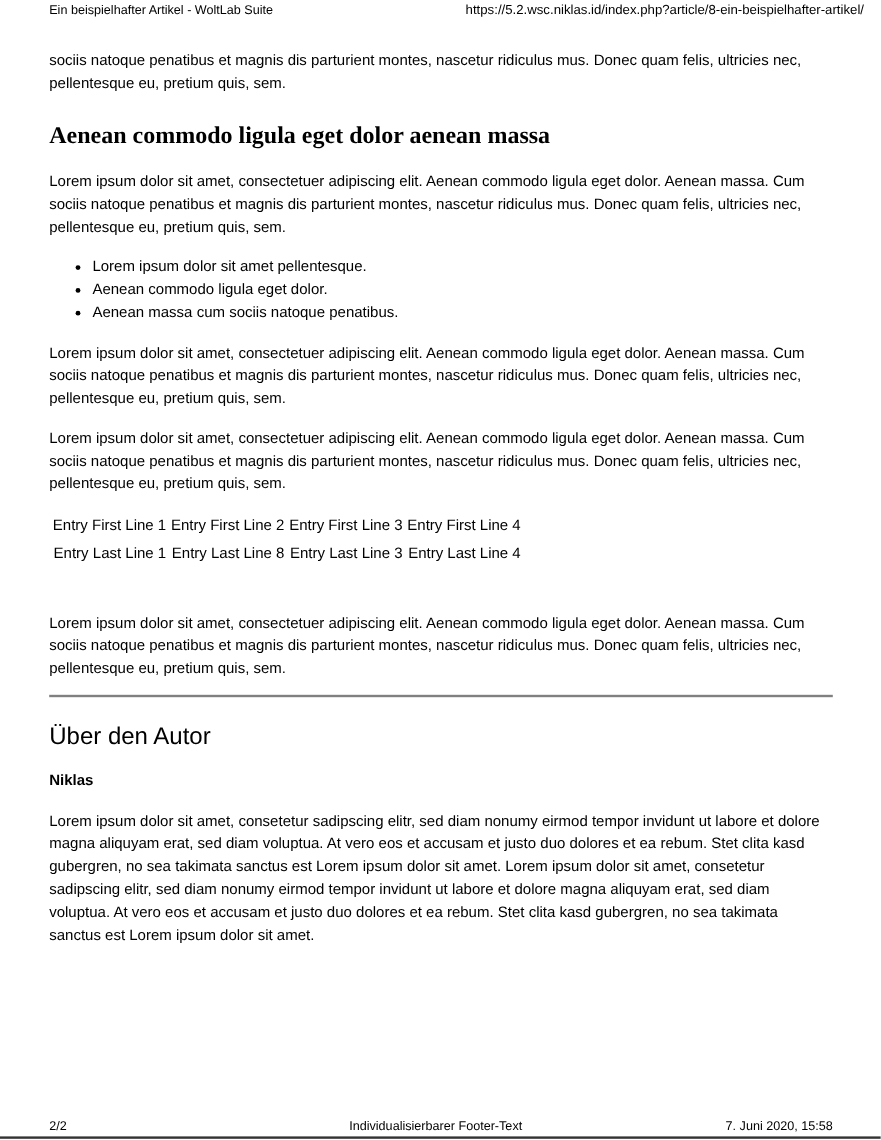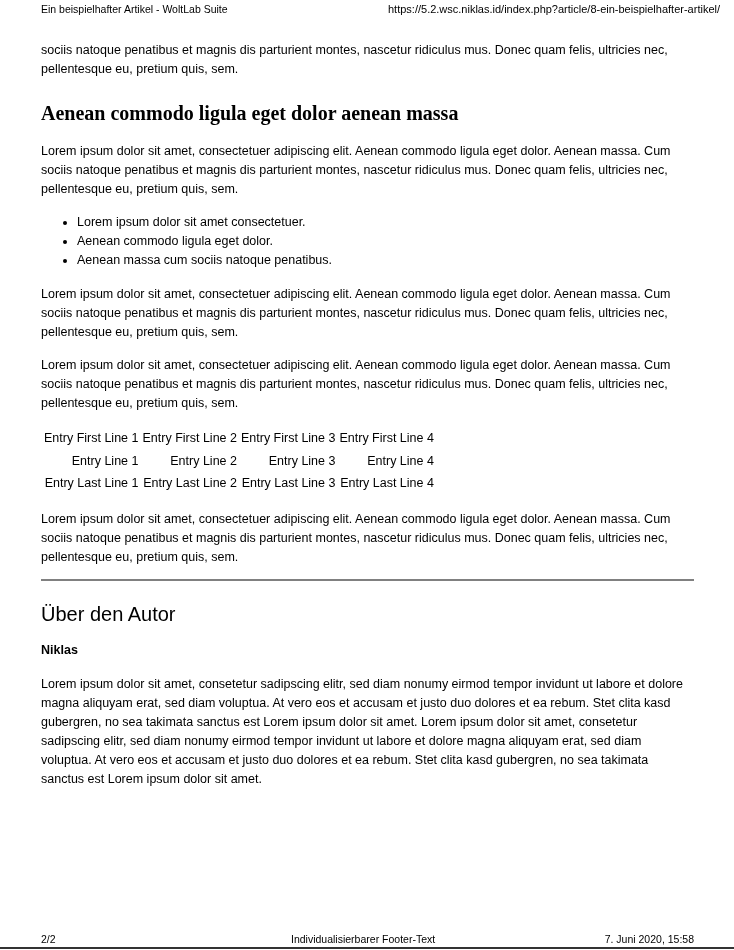--- a/index.html
+++ b/index.html
@@ -42,45 +42,39 @@
 <div class="header-right">https://5.2.wsc.niklas.id/index.php?article/8-ein-beispielhafter-artikel/</div>
 
 <div class="content">
   <p class="p-top">sociis natoque penatibus et magnis dis parturient montes, nascetur ridiculus mus. Donec quam felis, ultricies nec, pellentesque eu, pretium quis, sem.</p>
 
   <h2 class="sec">Aenean commodo ligula eget dolor aenean massa</h2>
 
   <p class="p1">Lorem ipsum dolor sit amet, consectetuer adipiscing elit. Aenean commodo ligula eget dolor. Aenean massa. Cum sociis natoque penatibus et magnis dis parturient montes, nascetur ridiculus mus. Donec quam felis, ultricies nec, pellentesque eu, pretium quis, sem.</p>
 
   <ul class="lst">
-    <li>Lorem ipsum dolor sit amet consectetuer.</li>
+    <li>Lorem ipsum dolor sit amet pellentesque.</li>
     <li>Aenean commodo ligula eget dolor.</li>
     <li>Aenean massa cum sociis natoque penatibus.</li>
   </ul>
 
   <p class="p2">Lorem ipsum dolor sit amet, consectetuer adipiscing elit. Aenean commodo ligula eget dolor. Aenean massa. Cum sociis natoque penatibus et magnis dis parturient montes, nascetur ridiculus mus. Donec quam felis, ultricies nec, pellentesque eu, pretium quis, sem.</p>
   <p class="p3">Lorem ipsum dolor sit amet, consectetuer adipiscing elit. Aenean commodo ligula eget dolor. Aenean massa. Cum sociis natoque penatibus et magnis dis parturient montes, nascetur ridiculus mus. Donec quam felis, ultricies nec, pellentesque eu, pretium quis, sem.</p>
 
   <table class="entries">
     <tbody>
         <tr>
       <td>Entry First Line 1</td>
       <td>Entry First Line 2</td>
       <td>Entry First Line 3</td>
       <td>Entry First Line 4</td>
     </tr>
     <tr>
-      <td>Entry Line 1</td>
-      <td>Entry Line 2</td>
-      <td>Entry Line 3</td>
-      <td>Entry Line 4</td>
-    </tr>
-    <tr>
       <td>Entry Last Line 1</td>
-      <td>Entry Last Line 2</td>
+      <td>Entry Last Line 8</td>
       <td>Entry Last Line 3</td>
       <td>Entry Last Line 4</td>
     </tr>
   </tbody>
     </table>
 
   <p class="p4">Lorem ipsum dolor sit amet, consectetuer adipiscing elit. Aenean commodo ligula eget dolor. Aenean massa. Cum sociis natoque penatibus et magnis dis parturient montes, nascetur ridiculus mus. Donec quam felis, ultricies nec, pellentesque eu, pretium quis, sem.</p>
 
   <hr class="sep">
 

